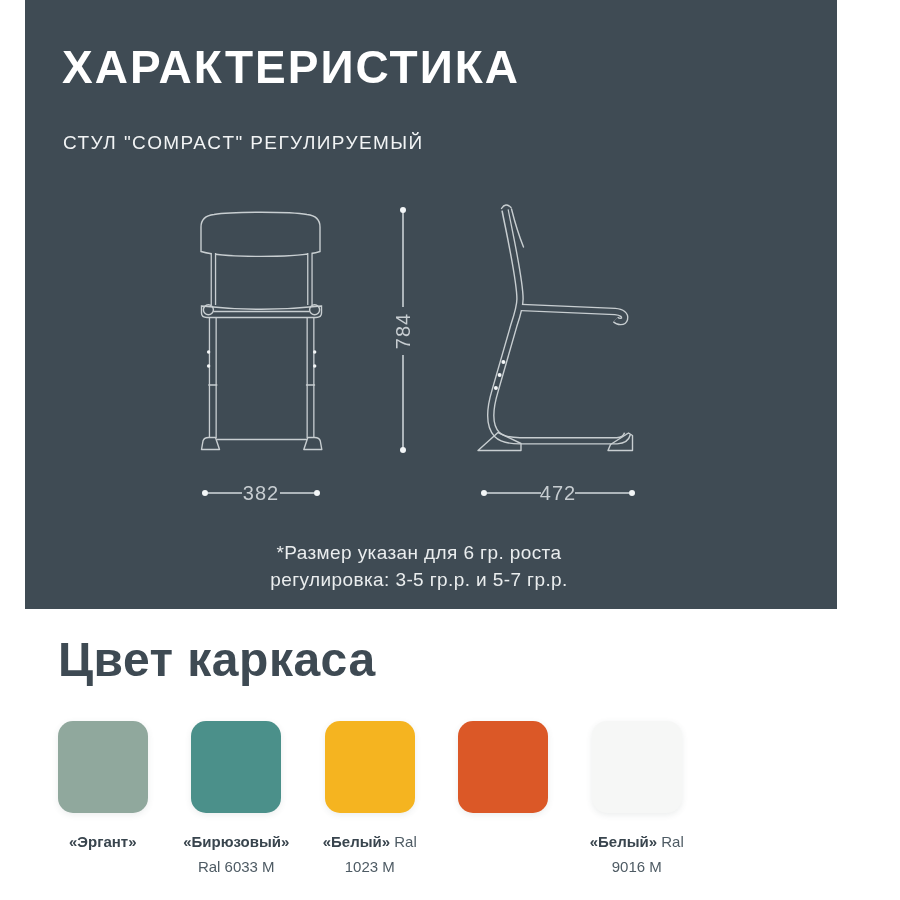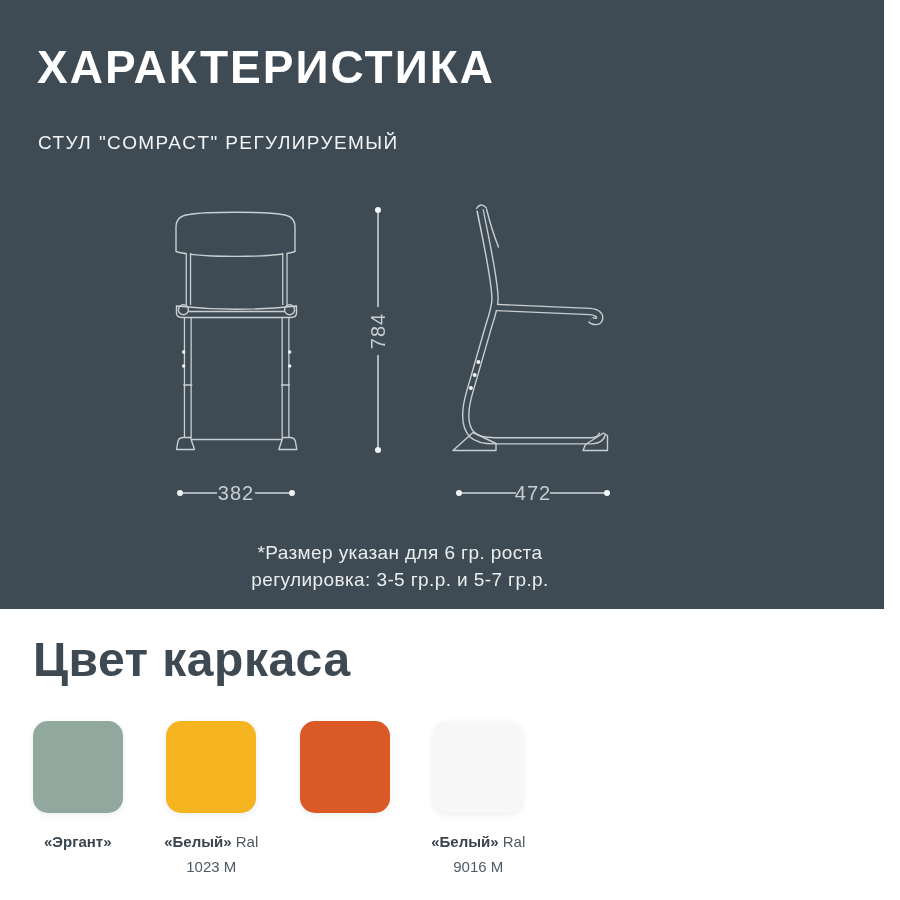--- a/index.html
+++ b/index.html
@@ -1,19 +1,20 @@
 <!DOCTYPE html>
 <html><head>
 <meta charset="utf-8">
 <style>
   html,body{margin:0;padding:0;background:#ffffff;}
   .page{
-    position:relative;width:884px;height:900px;overflow:hidden;
+    position:relative;width:812px;height:900px;overflow:hidden;
     font-family:"Liberation Sans","DejaVu Sans",sans-serif;
     background:#ffffff;
+    margin-left:25px;
   }
   
   .dark{
     position:absolute;left:0;top:0;width:900px;height:609px;
     background:#3F4B54;
   }
   .dark h1{
     margin:0;padding:44px 0 0 37px;
     font-size:46px;font-weight:700;letter-spacing:2px;
     color:#FFFFFF;line-height:1.0;
@@ -29,21 +30,21 @@
   .tube-i{stroke:#3F4B54;fill:none;}
   .seatface{fill:#3F4B54;stroke:#C8CED1;stroke-width:1.4;}
   .foot{fill:none;stroke:#C8CED1;stroke-width:1.4;stroke-linejoin:round;}
   .dimln{stroke:#D3D9DC;stroke-width:1.5;}
   .dot{fill:#F3F6F7;}
   .dimtxt{
     fill:#C7CDD1;font-size:20px;letter-spacing:1px;
     font-family:"Liberation Sans","DejaVu Sans",sans-serif;
   }
   .note{
-    position:absolute;left:140px;top:539px;width:520px;
+    position:absolute;left:134px;top:539px;width:520px;
     text-align:center;color:#EAEDEE;
     font-size:19px;line-height:27px;letter-spacing:0.4px;
   }
   
   .light{
     position:absolute;left:0;top:609px;width:900px;height:291px;
     background:#ffffff;
   }
   .light h2{
     margin:0;padding:27px 0 0 33px;
@@ -157,20 +158,24 @@
 
   <section class="light">
     <h2>Цвет каркаса</h2>
     <div class="palette">
   <div class="color-card">
     <div class="swatch" style="background: rgb(144, 168, 157);"></div>
     <div class="color-label"><b class="nm">«Эргант»</b><span class="rl1"></span></div>
   </div>
 
 
+  <div class="color-card">
+    <div class="swatch" style="background: rgb(75, 144, 138);"></div>
+    <div class="color-label"><b class="nm">«Бирюзовый»</b><span class="rl1"></span><br class="br"><span class="rl2">Ral 6033 M</span></div>
+  </div>
 
   <div class="color-card">
     <div class="swatch" style="background: rgb(245, 180, 32);"></div>
     <div class="color-label"><b class="nm">«Белый»</b><span class="rl1"> Ral</span><br class="br"><span class="rl2">1023 M</span></div>
   </div>
 
   <div class="color-card">
     <div class="swatch" style="background: rgb(219, 88, 39);"></div>
   </div>
 

